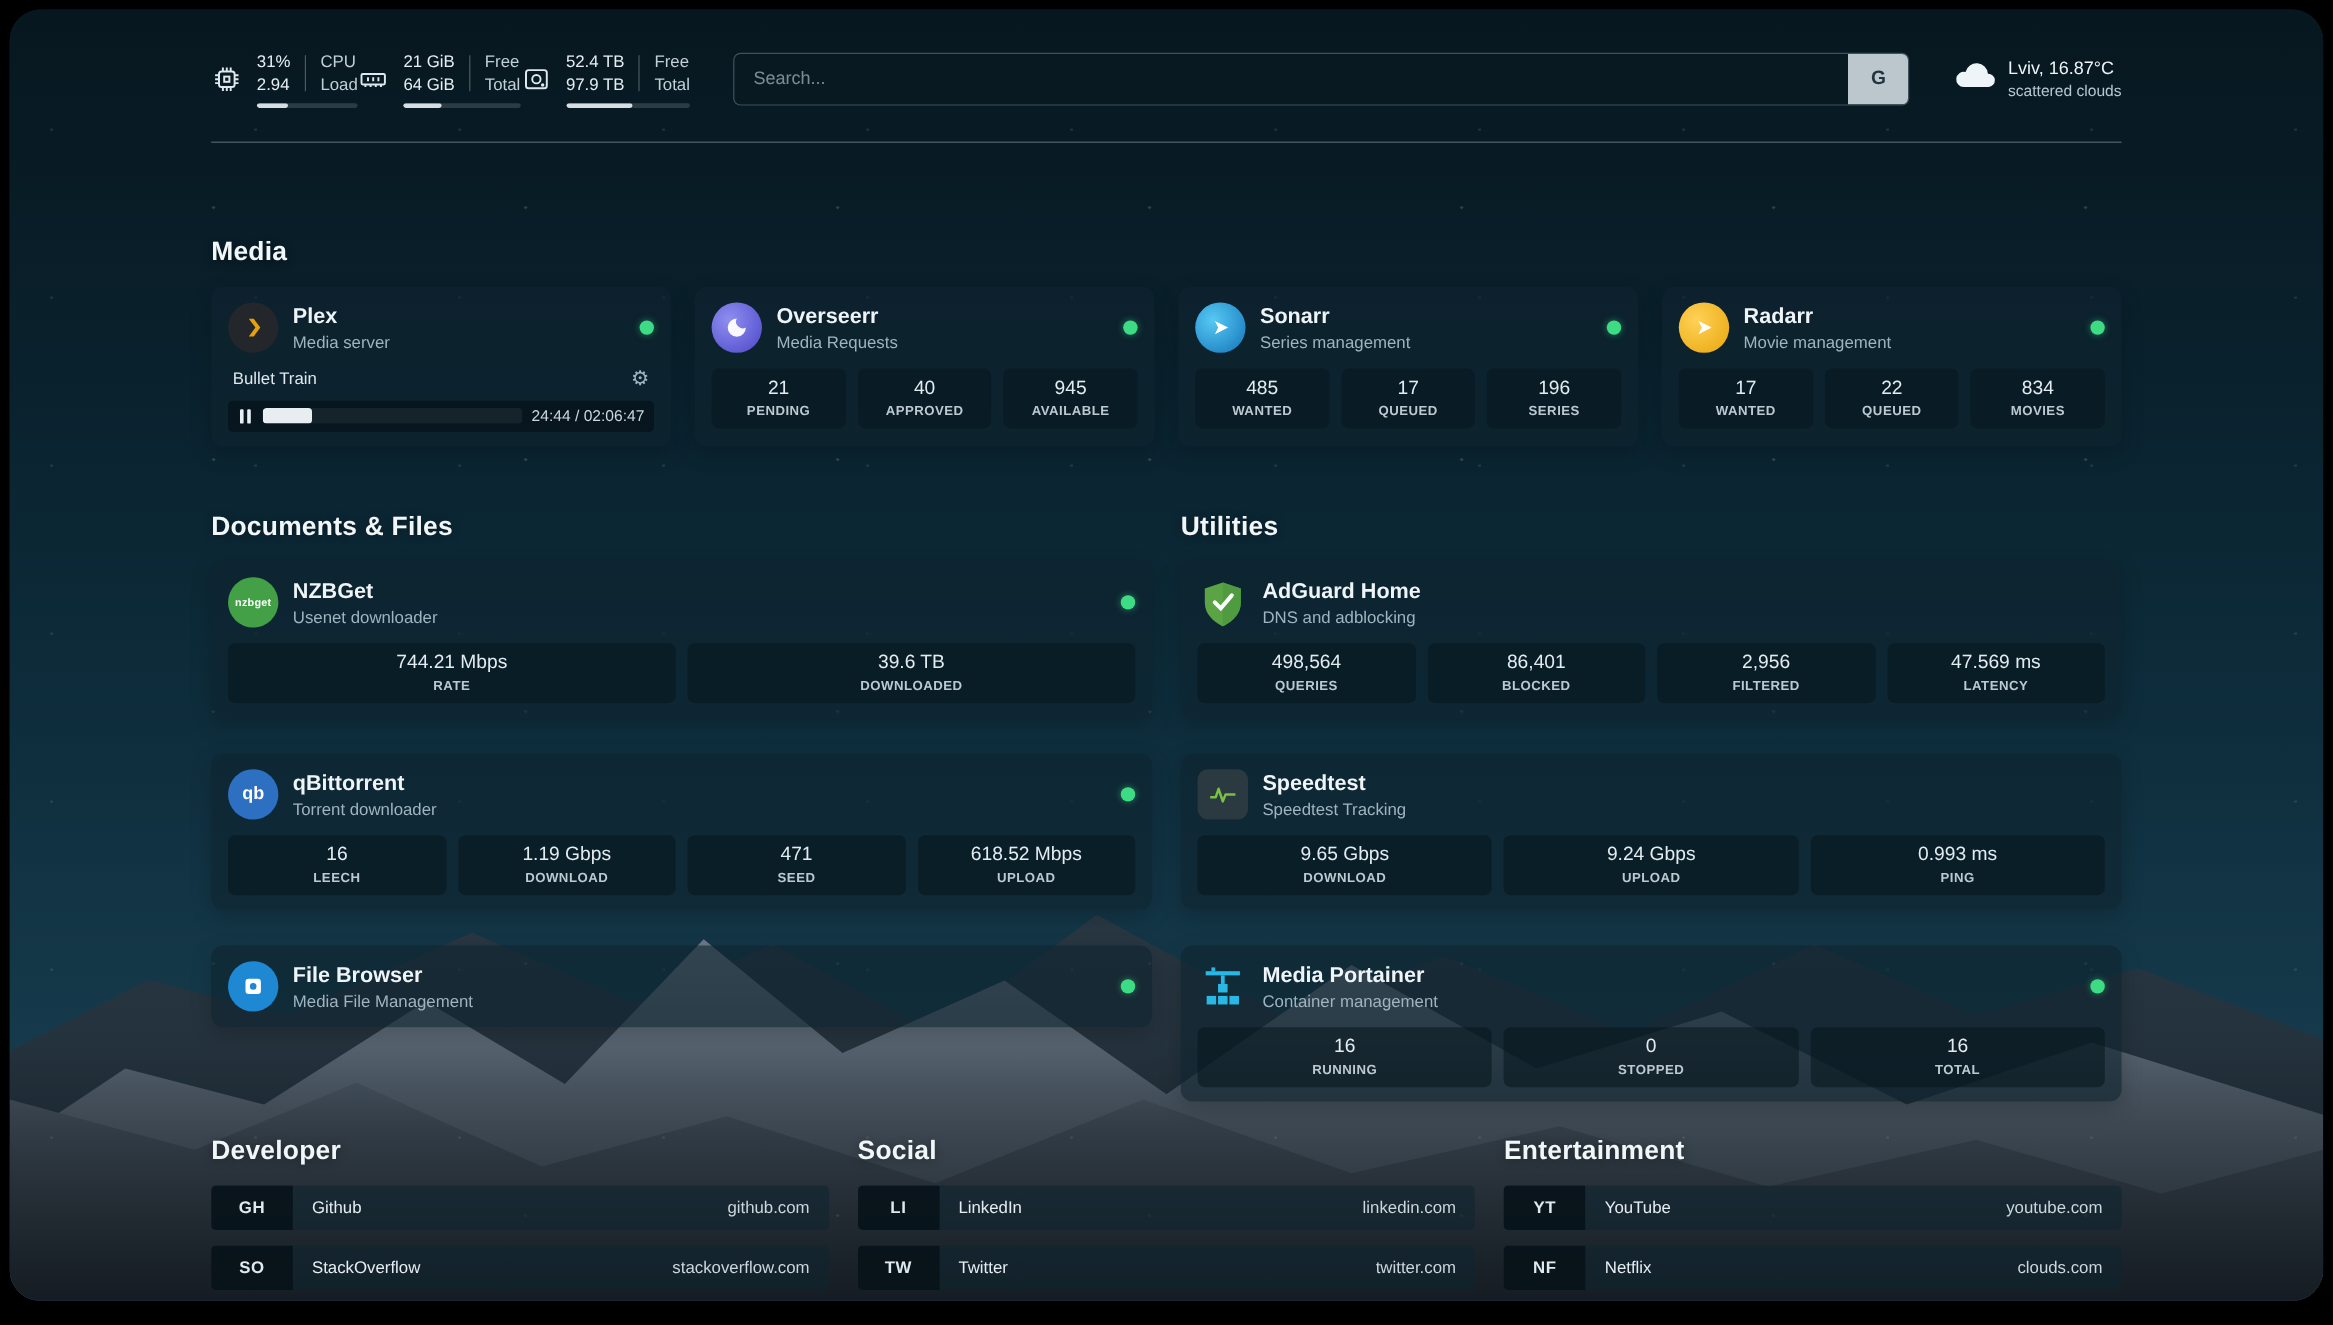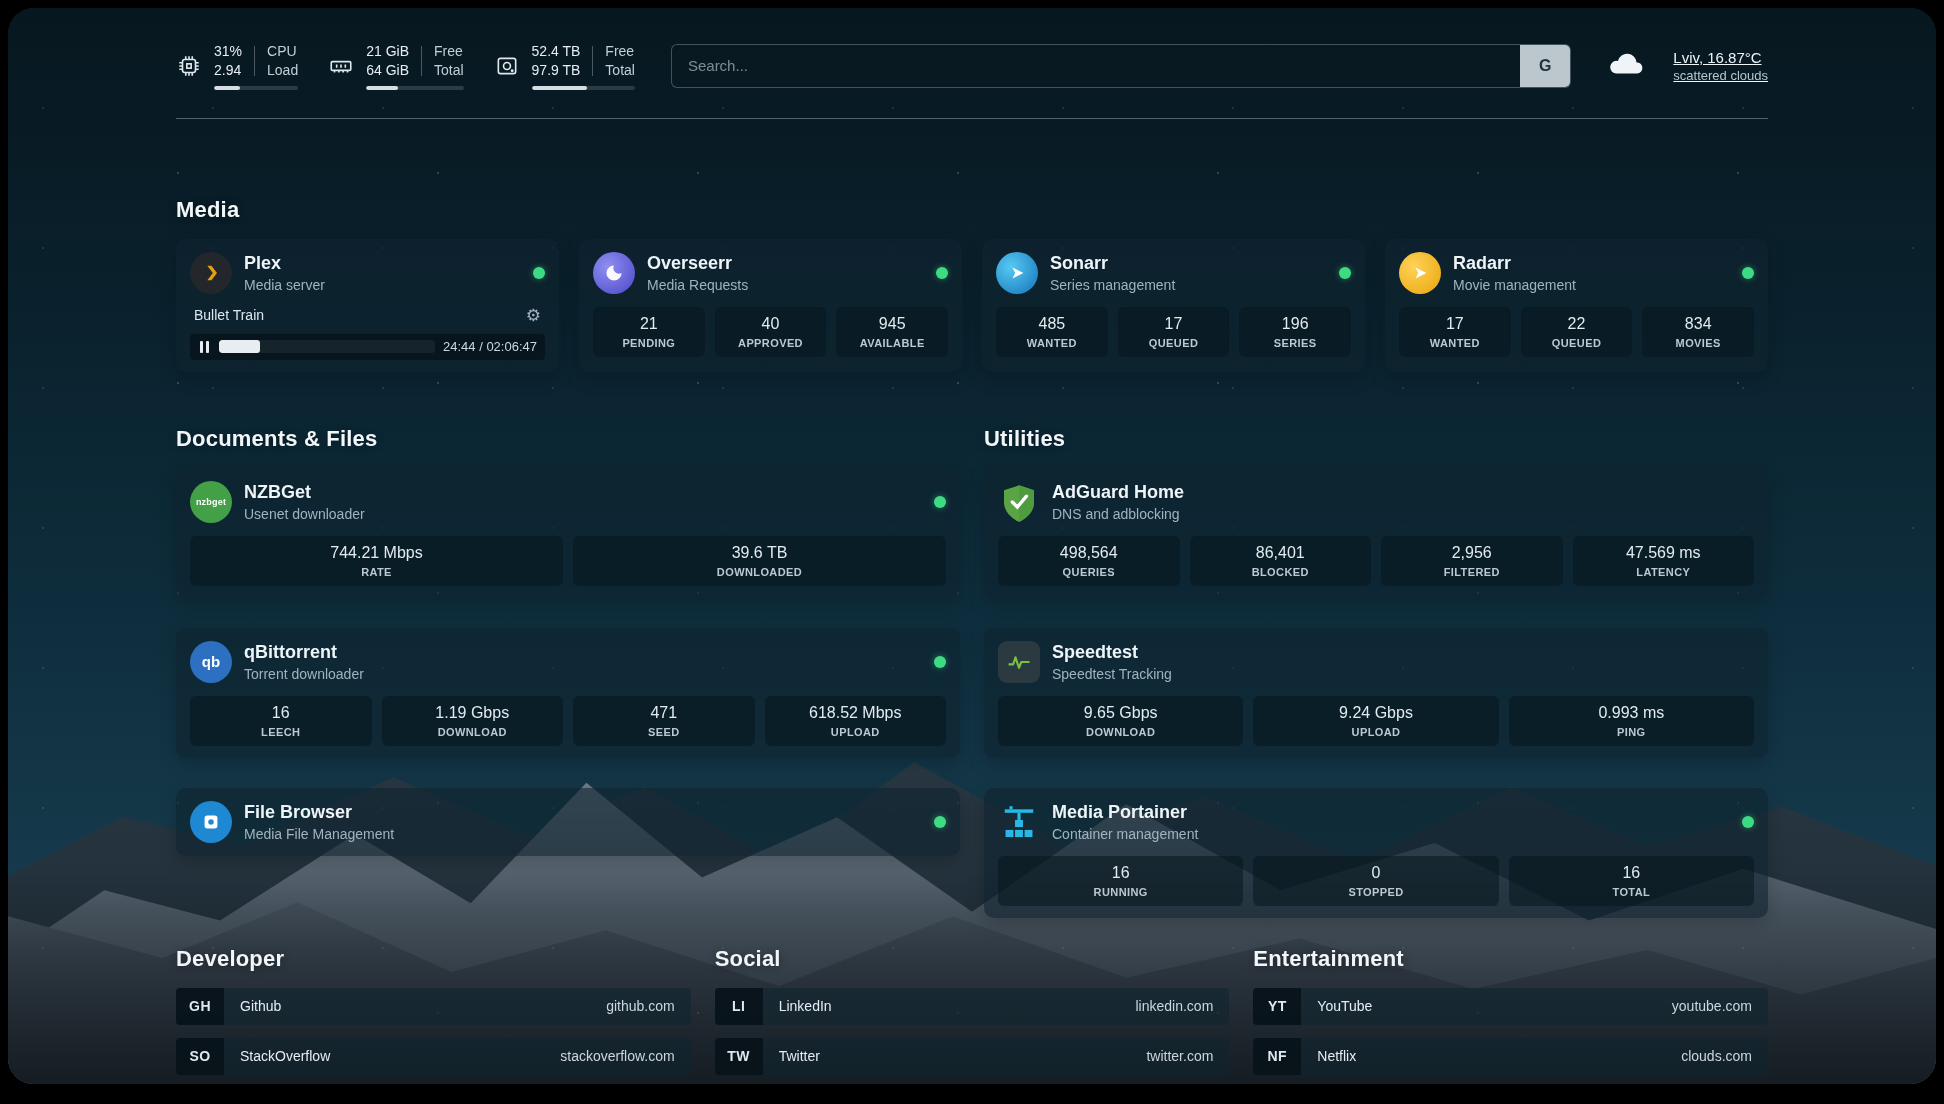--- a/index.html
+++ b/index.html
@@ -16,36 +16,36 @@
     clip-path:polygon(0 58%,6% 46%,12% 52%,20% 38%,27% 50%,33% 40%,40% 55%,47% 35%,55% 52%,62% 42%,70% 55%,78% 40%,85% 52%,92% 44%,100% 56%,100% 100%,0 100%);}
   .mtn-mid{height:40%;background:linear-gradient(180deg,#9aa7b3 0%,#72808d 25%,#4c5864 60%,#39444e 100%);
     clip-path:polygon(0 70%,5% 55%,11% 62%,18% 42%,24% 58%,30% 30%,36% 52%,43% 38%,50% 60%,58% 35%,66% 55%,74% 44%,82% 62%,90% 50%,100% 64%,100% 100%,0 100%);}
   .mtn-near{height:26%;background:linear-gradient(180deg,#5b6977 0%,#3c4752 50%,#2a333c 100%);
     clip-path:polygon(0 40%,8% 55%,15% 35%,23% 60%,31% 45%,40% 65%,49% 40%,58% 62%,67% 48%,76% 66%,85% 52%,93% 68%,100% 55%,100% 100%,0 100%);}
   .bg-shade{position:absolute;left:0;right:0;bottom:0;height:20%;background:linear-gradient(180deg,transparent,rgba(4,10,14,0.55));}
   
   .page{position:relative;z-index:2;padding:0 168px;height:100%;box-sizing:border-box;color:#eef4f7;}
   
   .topbar{display:flex;align-items:center;padding-top:34px;}
-  .metrics{display:flex;align-items:center;gap:30px;}
+  .metrics{display:flex;align-items:center;}
   .metric{display:flex;align-items:center;gap:12px;}
   .m-icon svg{display:block;}
   .m-body{display:flex;flex-direction:column;}
   .m-rows{display:flex;align-items:center;}
   .m-col{display:flex;flex-direction:column;font-size:14px;line-height:1.35;color:#e7eef3;}
   .m-col.labs{color:#c2cfd7;}
   .m-div{width:1px;height:30px;background:rgba(255,255,255,0.28);margin:0 12px;}
   .m-bar{margin-top:6px;height:4px;border-radius:2px;background:rgba(255,255,255,0.15);overflow:hidden;}
   .m-fill{height:100%;border-radius:2px;background:#d7dee3;width:0;}
   .search{flex:1;display:flex;align-items:center;height:42px;margin:0 36px;border-radius:6px;
     background:rgba(10,26,35,0.55);border:1px solid rgba(170,190,200,0.35);overflow:hidden;}
   .search input{flex:1;background:transparent;border:none;outline:none;color:#dfe8ee;font-size:15px;padding:0 16px;font-family:inherit;}
   .search input::placeholder{color:rgba(223,232,238,0.55);}
   .g-btn{width:50px;align-self:stretch;border:none;background:#bcc6cd;color:#24343f;font-size:16px;font-weight:700;cursor:pointer;font-family:inherit;}
-  .weather{display:flex;align-items:center;gap:28px;text-decoration:underline;}
+  .weather{display:flex;align-items:center;gap:8px;}
   .weather .w-loc{font-size:15px;color:#eef4f7;}
   .weather .w-cond{font-size:13px;color:#b8c6ce;margin-top:2px;}
   .divider{margin-top:28px;height:1px;background:rgba(170,190,200,0.45);}
   
   h2.sec{font-size:22px;font-weight:600;margin:0 0 16px;color:#f1f6f8;letter-spacing:.2px;text-shadow:0 1px 8px rgba(0,0,0,.35);}
   .sec-media{margin-top:78px;}
   .grid4{display:grid;grid-template-columns:repeat(4,1fr);gap:20px;align-items:stretch;}
   .two-col{display:grid;grid-template-columns:1fr 1fr;gap:24px;margin-top:54px;align-items:start;}
   .stack{display:flex;flex-direction:column;gap:30px;}
   
@@ -82,21 +82,21 @@
   .np-bar{margin-top:8px;display:flex;align-items:center;gap:8px;background:rgba(5,14,20,0.6);border-radius:4px;padding:5px 8px;}
   .pause{display:flex;gap:3px;cursor:pointer;padding:2px;}
   .pause i{display:block;width:3px;height:12px;background:#e7eef3;border-radius:1px;}
   .np-track{flex:1;height:13px;border-radius:3px;background:rgba(255,255,255,0.06);overflow:hidden;}
   .np-fill{height:100%;border-radius:3px;background:#e7edf1;width:0;}
   .np-time{font-size:13px;color:#cdd7dd;white-space:nowrap;}
   
   .three-col{display:grid;grid-template-columns:repeat(3,1fr);gap:24px;margin-top:28px;}
   .bm-list{display:flex;flex-direction:column;gap:13px;}
   .bm-row{display:flex;align-items:stretch;height:37px;background:rgba(14,36,47,0.55);border-radius:4px;overflow:hidden;cursor:pointer;}
-  .bm-abbr{width:48px;background:rgba(5,15,22,0.78);color:#dfe8ee;display:flex;align-items:center;justify-content:center;font-size:14px;font-weight:600;letter-spacing:.5px;flex-shrink:0;}
+  .bm-abbr{width:68px;background:rgba(5,15,22,0.78);color:#dfe8ee;display:flex;align-items:center;justify-content:center;font-size:14px;font-weight:600;letter-spacing:.5px;flex-shrink:0;}
   .bm-name{padding-left:16px;display:flex;align-items:center;color:#e6edf2;font-size:14px;}
   .bm-url{margin-left:auto;padding-right:16px;display:flex;align-items:center;color:#cbd6dd;font-size:14px;}
 </style>
 </head>
 <body>
 
 <div class="screen">
   <div class="bg">
     <div class="sky"></div>
     <div class="mtn mtn-far"></div>

